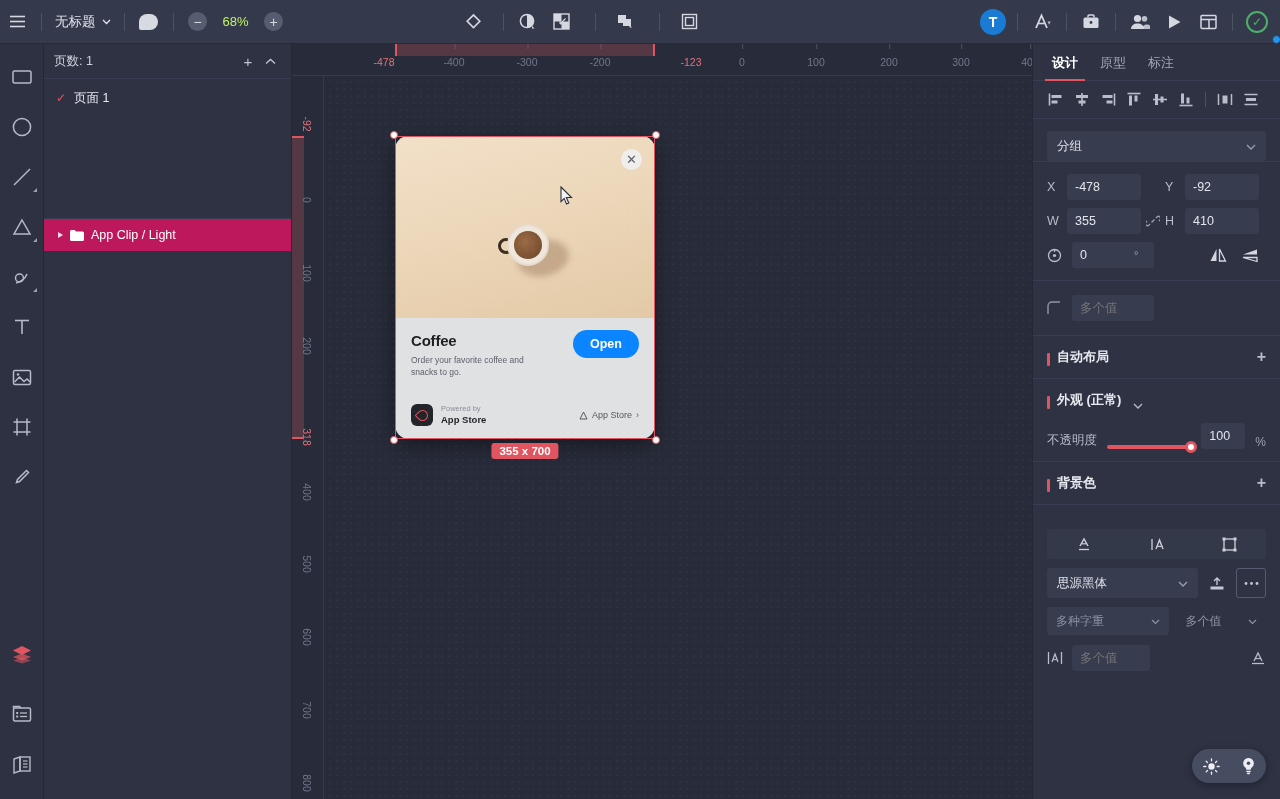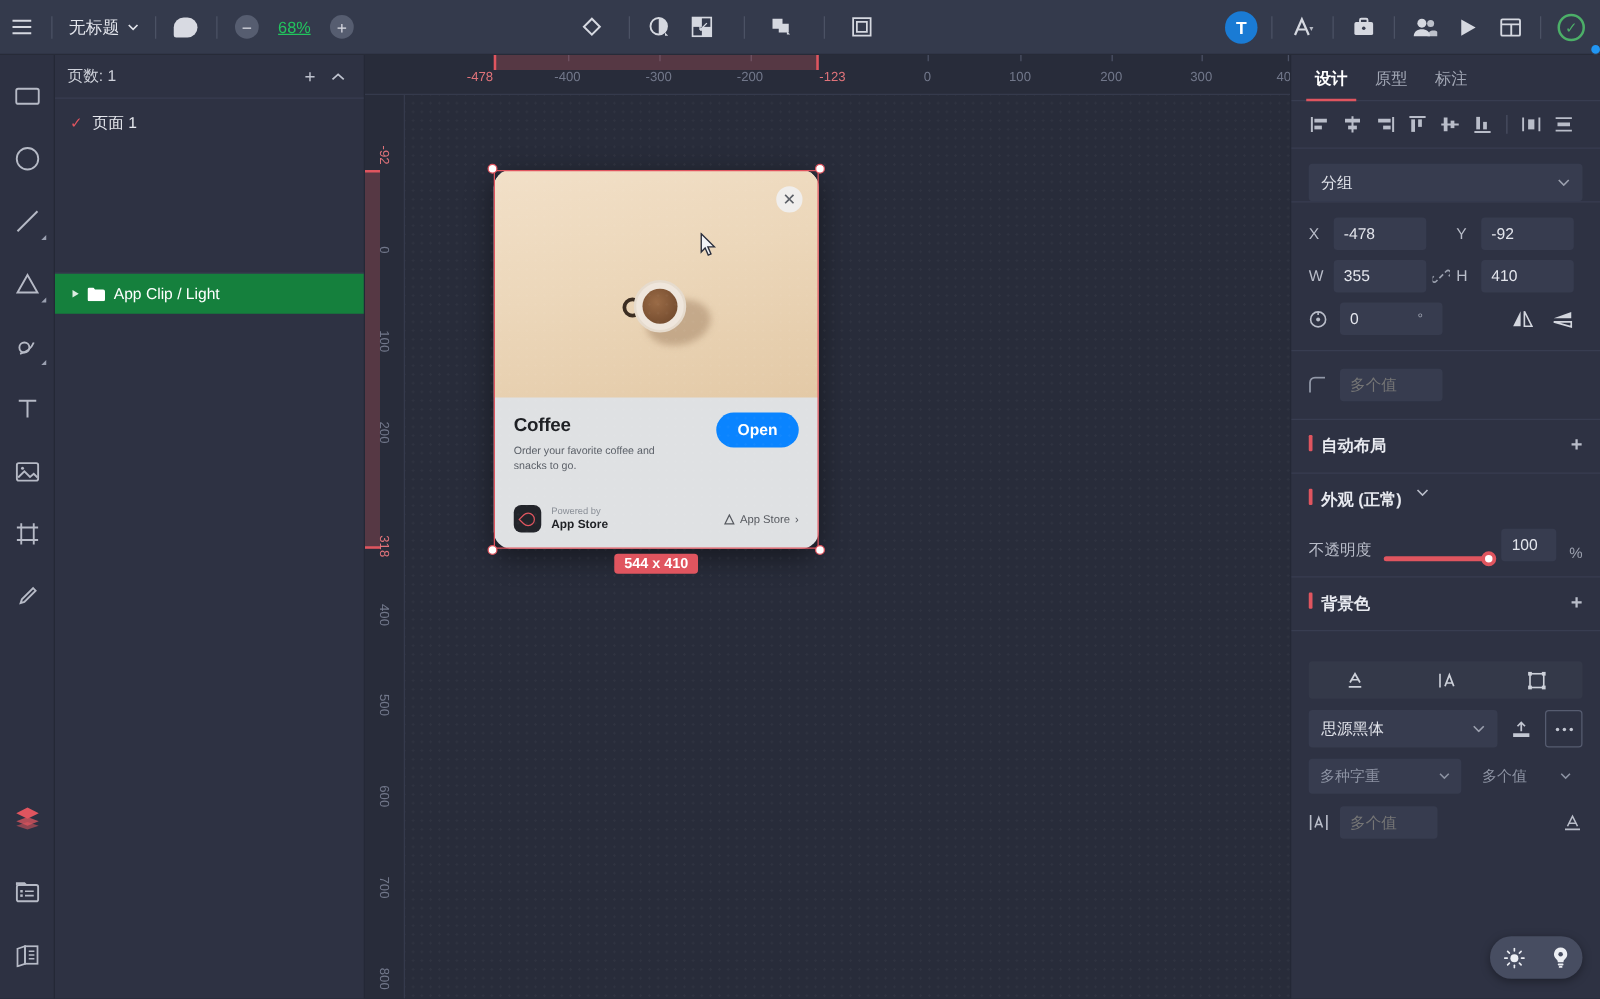--- a/index.html
+++ b/index.html
@@ -22,21 +22,21 @@
   }
   .tb-btn {
     width: 34px; height: 34px; display: flex; align-items: center;
     justify-content: center; cursor: pointer; color: #d5d8e0;
   }
   .divider-v { width: 1px; height: 18px; background: #4b5264; margin: 0 7px; }
   .doc-title {
     font-size: 13.5px; color: #e3e5ec; display: flex; align-items: center;
     gap: 6px; cursor: pointer; padding: 4px 6px; border-radius: 3px;
   }
-  .zoomval { font-size: 13px; color: #22c55e; width: 42px; text-align: center; text-decoration: underline; }
+  .zoomval { font-size: 13px; color: #bef264; width: 42px; text-align: center; }
   .circ-btn {
     width: 19px; height: 19px; border-radius: 50%; background: #565d70;
     display: flex; align-items: center; justify-content: center;
     color: #d8dae2; font-size: 14px; line-height: 1; cursor: pointer;
   }
   .chat-bubble {
     width: 19px; height: 16px; background: #d8dae2; border-radius: 8px 8px 8px 2px;
   }
   .avatar-t {
     position: relative; width: 26px; height: 26px; border-radius: 50%;
@@ -96,21 +96,21 @@
   }
   .search-input {
     flex: 1; background: transparent; border: none; outline: none;
     color: #cfd2db; font-size: 12.5px; font-family: "Liberation Sans", sans-serif;
   }
   .search-input::placeholder { color: #7f8596; }
   .layer-row {
     height: 32px; display: flex; align-items: center; gap: 7px;
     padding: 0 12px 0 14px; font-size: 12.5px; cursor: pointer; color: #e9eaf0;
   }
-  .layer-row.selected { background: #15803d; color: #fff; }
+  .layer-row.selected { background: #be185d; color: #fff; }
   .caret-right {
     width: 0; height: 0; border-top: 3.5px solid transparent;
     border-bottom: 3.5px solid transparent; border-left: 5px solid currentColor;
     opacity: .85;
   }
 
   
   .canvas-wrap {
     position: absolute; left: 292px; top: 44px; width: 740px; height: 755px;
     background: #282c3a; overflow: hidden;
@@ -264,21 +264,21 @@
     font-family: "Liberation Sans", sans-serif;
   }
   .f-input.wide { width: 82px; }
   .link-ico { width: 24px; display: flex; justify-content: center; color: #9ba0ae; }
   .deg { font-size: 11px; color: #9ba0ae; margin-left: -20px; }
   .flip-btn {
     width: 32px; height: 26px; display: flex; align-items: center;
     justify-content: center; cursor: pointer; color: #d3d6de;
   }
   .sect-head {
-    display: flex; align-items: flex-start; gap: 7px; font-size: 13px;
+    display: flex; align-items: flex-end; gap: 7px; font-size: 13px;
     color: #e8eaf0; font-weight: bold;
   }
   .red-bar { width: 3px; height: 13px; background: #e0555f; border-radius: 1px; }
   .plus-ico { margin-left: auto; color: #b9bdc9; font-size: 16px; cursor: pointer; }
   .opacity-row { display: flex; align-items: flex-end; gap: 10px; margin-top: 14px; }
   .op-label { font-size: 12.5px; color: #b9bdc9; }
   .slider { position: relative; flex: 1; height: 4px; background: #e0555f; border-radius: 2px; }
   .slider-knob {
     position: absolute; right: -6px; top: 50%; transform: translateY(-50%);
     width: 12px; height: 12px; border-radius: 50%; background: #fff;
@@ -564,21 +564,21 @@
   </div>
 
   <div class="canvas-wrap">
 
     <div class="ruler-h">
       <div class="ruler-range-h" style="left:103px;width:260px"></div>
       <div class="tick-h hl" style="left:92px">-478</div>
       <div class="tick-h" style="left:162px"><span class="mark"></span>-400</div>
       <div class="tick-h" style="left:235px"><span class="mark"></span>-300</div>
       <div class="tick-h" style="left:308px"><span class="mark"></span>-200</div>
-      <div class="tick-h hl" style="left:374px">-123</div>
+      <div class="tick-h hl" style="left:399px">-123</div>
       <div class="tick-h" style="left:450px"><span class="mark"></span>0</div>
       <div class="tick-h" style="left:524px"><span class="mark"></span>100</div>
       <div class="tick-h" style="left:597px"><span class="mark"></span>200</div>
       <div class="tick-h" style="left:669px"><span class="mark"></span>300</div>
       <div class="tick-h" style="left:738px"><span class="mark"></span>400</div>
     </div>
 
     <div class="ruler-v">
       <div class="ruler-range-v" style="top:60px;height:303px"></div>
       <div class="tick-v hl" style="top:48px">-92</div>
@@ -627,21 +627,21 @@
             <span>App Store</span>
             <span>›</span>
           </div>
         </div>
       </div>
       <div class="sel-border"></div>
       <div class="handle h-tl"></div>
       <div class="handle h-tr"></div>
       <div class="handle h-bl"></div>
       <div class="handle h-br"></div>
-      <div class="size-badge">544 x 410</div>
+      <div class="size-badge">355 x 700</div>
     </div>
 
     <div class="cursor-arrow">
       <svg width="14" height="19" viewBox="0 0 14 19">
         <path d="M1 1l10.5 10.5H6.3l2.5 5.6-2.2 1-2.5-5.7L1 15.6z" fill="#f2f3f6" stroke="#2b2f3d" stroke-width="1.1"></path>
       </svg>
     </div>
   </div>
 
   <div class="rightpanel">

